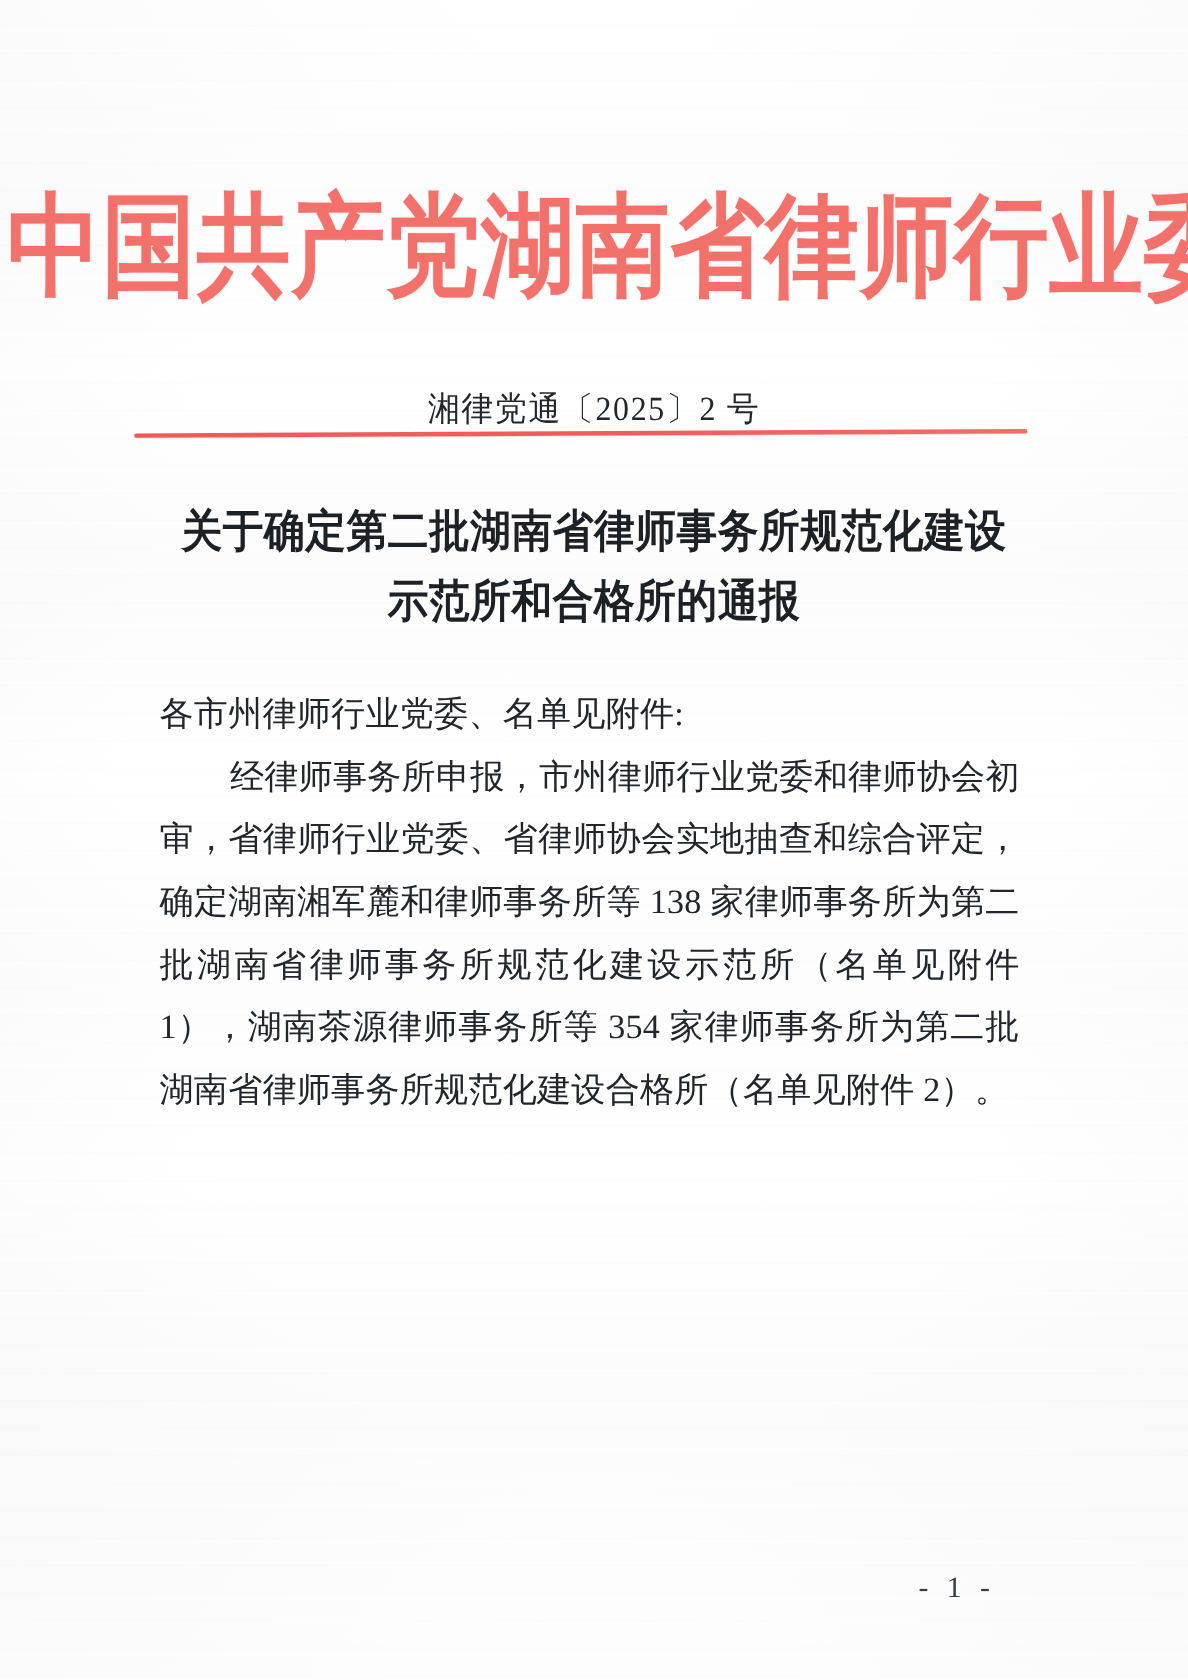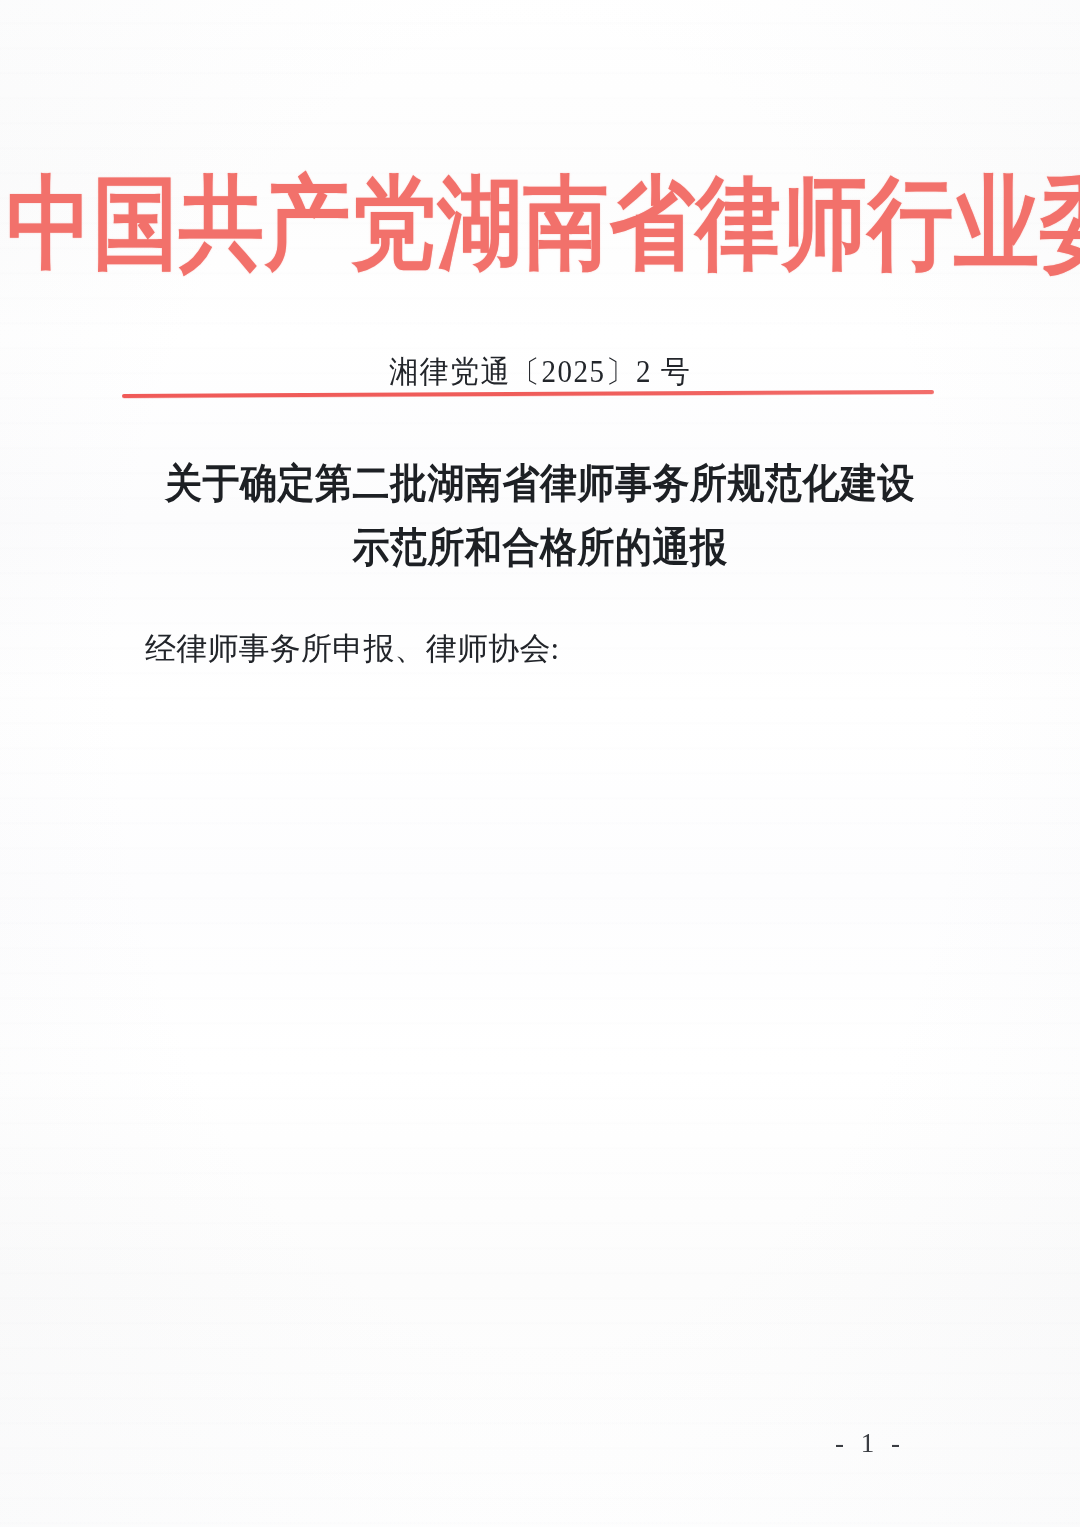--- a/index.html
+++ b/index.html
@@ -182,20 +182,21 @@
   <div id="doc-number">湘律党通〔2025〕2 号</div>
 
   <div id="red-rule"></div>
 
   <div id="doc-title">
     <span class="title-line">关于确定第二批湖南省律师事务所规范化建设</span>
     <span class="title-line">示范所和合格所的通报</span>
   </div>
 
   <div id="body-block">
-    <span id="salutation">经律师事务所申报、律师协会:</span>
+    <span id="salutation">各市州律师行业党委、名单见附件:</span>
+    <span class="body-para">经律师事务所申报，市州律师行业党委和律师协会初审，省律师行业党委、省律师协会实地抽查和综合评定，确定湖南湘军麓和律师事务所等 138 家律师事务所为第二批湖南省律师事务所规范化建设示范所（名单见附件 1），湖南茶源律师事务所等 354 家律师事务所为第二批湖南省律师事务所规范化建设合格所（名单见附件 2）。</span>
   </div>
 
   <div id="page-footer">
     <span id="page-footer-inner">- 1 -</span>
   </div>
 
 </div>
 
 </body></html>

